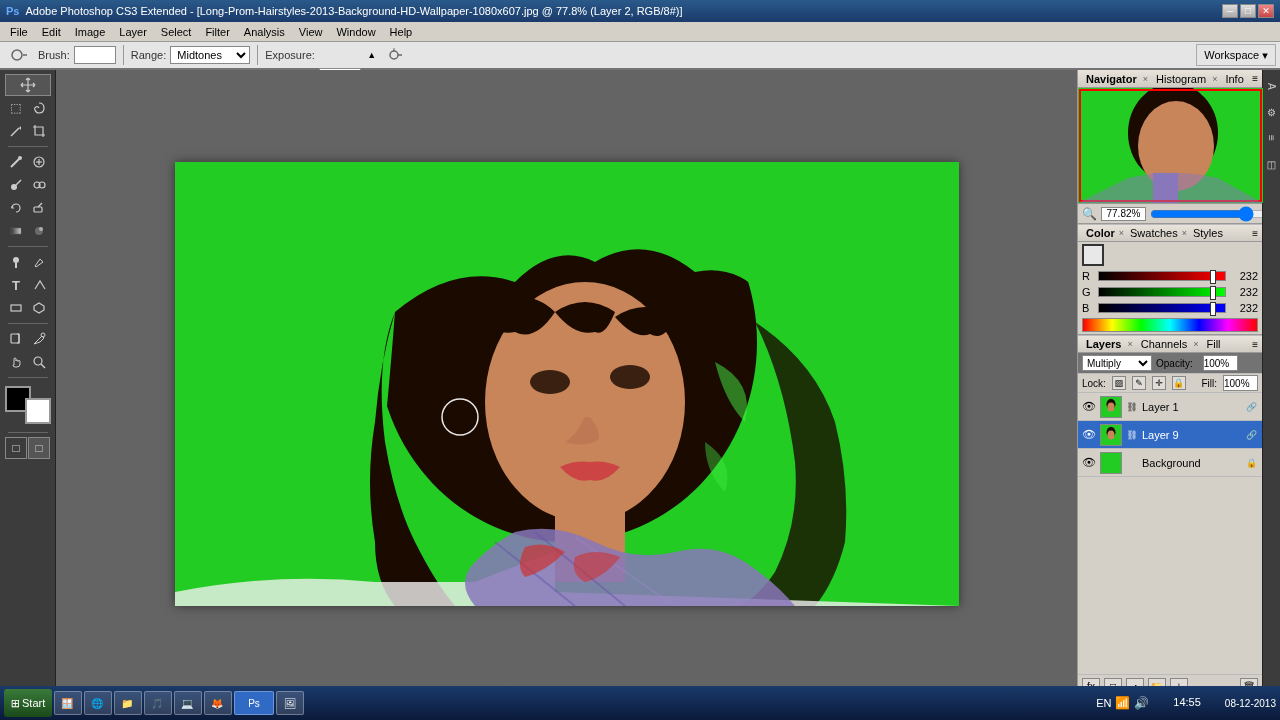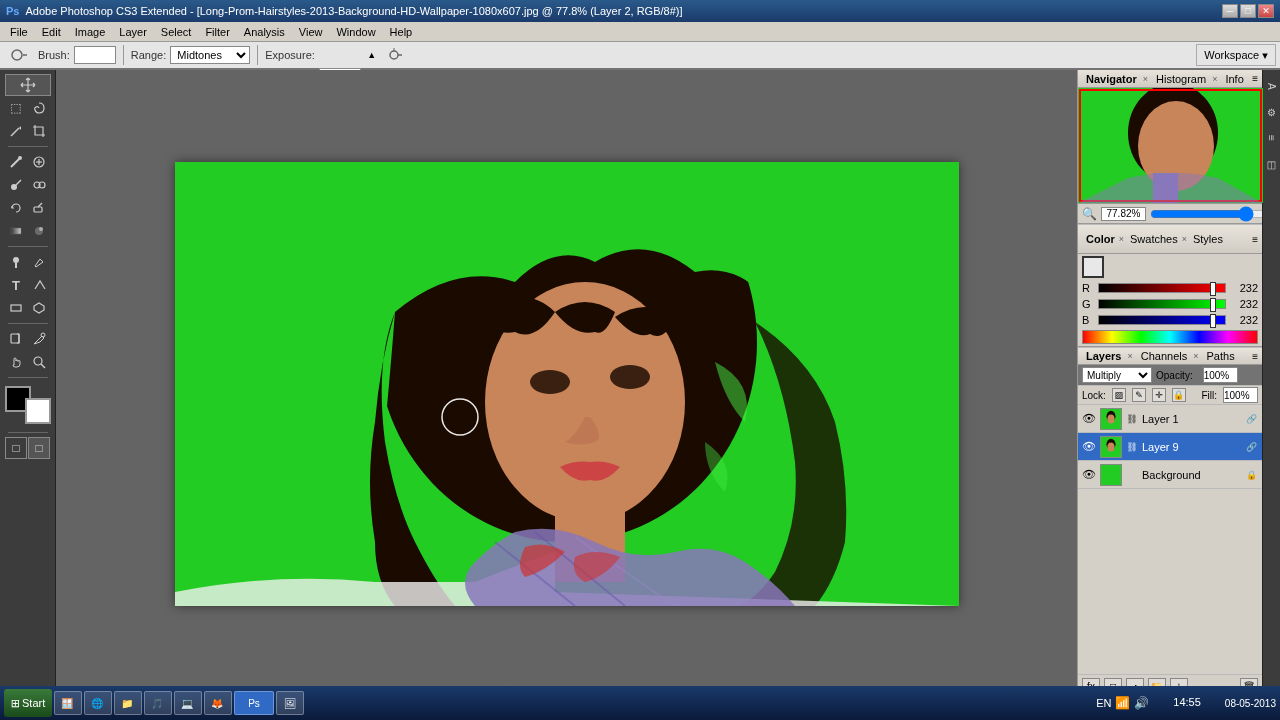--- a/index.html
+++ b/index.html
@@ -101,21 +101,21 @@
 
     
     #taskbar { background: linear-gradient(to bottom, #1a3a6a, #0a1a3a); height: 34px; display: flex; align-items: center; padding: 0 4px; gap: 2px; position: fixed; bottom: 0; width: 1280px; }
     .task-start { width: 48px; height: 28px; background: linear-gradient(to bottom, #3a7a3a, #1a4a1a); border-radius: 3px; color: white; font-size: 11px; display: flex; align-items: center; justify-content: center; cursor: pointer; gap: 2px; }
     .task-item { height: 24px; min-width: 28px; background: rgba(255,255,255,0.15); border: 1px solid rgba(255,255,255,0.3); border-radius: 2px; color: white; font-size: 10px; display: flex; align-items: center; justify-content: center; cursor: pointer; padding: 0 4px; }
     .task-item.active { background: rgba(255,255,255,0.3); }
     .taskbar-right { margin-left: auto; display: flex; align-items: center; gap: 24px; color: white; font-size: 11px; }
     .sys-tray { display: flex; align-items: center; gap: 4px; }
 
     
-    .color-panel-header { background: linear-gradient(to bottom, #e8e4dc, #d0ccc4); height: 30px; display: flex; align-items: center; padding: 0 4px; gap: 2px; border-bottom: 1px solid #999; border-top: 1px solid #bbb; }
+    .color-panel-header { background: linear-gradient(to bottom, #e8e4dc, #d0ccc4); height: 18px; display: flex; align-items: center; padding: 0 4px; gap: 2px; border-bottom: 1px solid #999; border-top: 1px solid #bbb; }
 
     
     .green-bg { 
       width: 100%; height: 100%; 
       background: #22dd22;
       position: relative;
       overflow: hidden;
     }
     .thumb-person { background: linear-gradient(135deg, #22dd22 30%, #c89060 50%, #1a0800 70%); }
     .thumb-layer2 { background: linear-gradient(135deg, #22dd22 30%, #c89060 50%, #1a0800 70%); }
@@ -470,21 +470,21 @@
       </div>
       <div class="color-spectrum"></div>
     </div>
 
     <div id="layers-panel">
       <div class="layers-header">
         <span class="panel-tab active">Layers</span>
         <span class="panel-tab-x">×</span>
         <span class="panel-tab">Channels</span>
         <span class="panel-tab-x">×</span>
-        <span class="panel-tab">Paths</span>
+        <span class="panel-tab">Fill</span>
         <span class="panel-close-btn">≡</span>
       </div>
       <div class="layer-controls">
         <select class="layer-select">
           <option>Multiply</option>
           <option>Normal</option>
           <option>Screen</option>
           <option>Overlay</option>
         </select>
         <div class="layer-opacity">
@@ -588,15 +588,15 @@
   <div class="task-item">🦊</div>
   <div class="task-item active" style="background:#316ac5;color:white;min-width:40px;">Ps</div>
   <div class="task-item">🖼</div>
   <div class="taskbar-right">
     <div class="sys-tray">
       <span style="font-size:11px;color:white;">EN</span>
       <span style="font-size:12px;">📶</span>
       <span style="font-size:12px;">🔊</span>
     </div>
     <div style="text-align:center;line-height:1.2;">14:55</div>
-    <div style="font-size:10px;">08-05-2013</div>
+    <div style="font-size:10px;">08-12-2013</div>
   </div>
 </div>
 
 </body></html>

